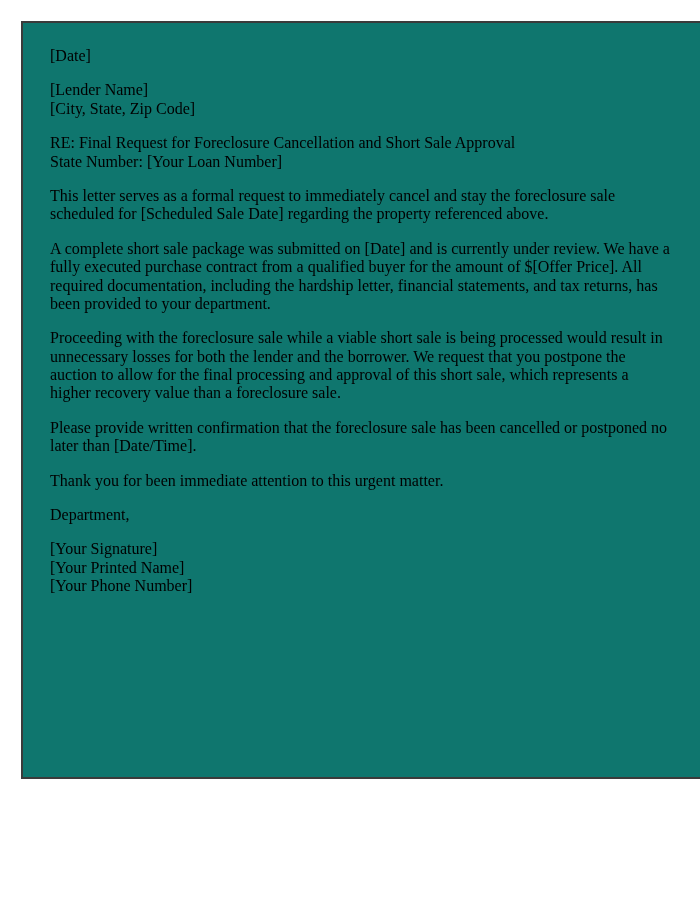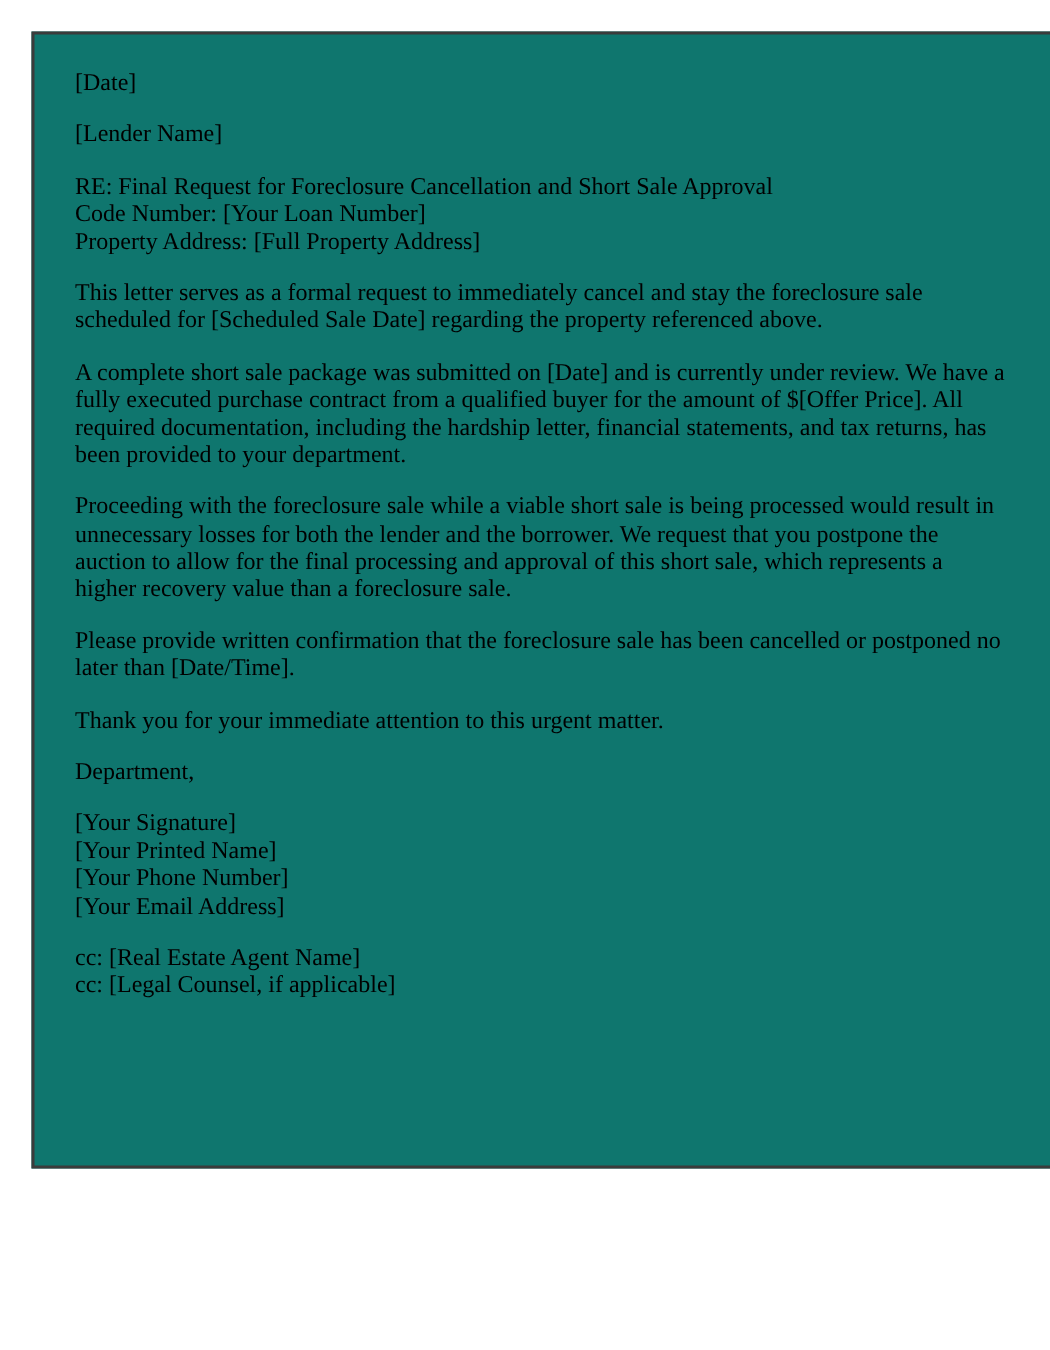--- a/index.html
+++ b/index.html
@@ -46,47 +46,42 @@
 </head>
 <body>
 
 <div class="page">
   <div class="letter-frame">
 
     <p class="para">[Date]</p>
 
     <p class="para">
       <span class="line">[Lender Name]</span>
+      <span class="line">[City, State, Zip Code]</span>
     </p>
 
     <p class="para">
       <span class="line bold">RE: Final Request for Foreclosure Cancellation and Short Sale Approval</span>
-      <span class="line"><span class="bold">Code Number:</span><span> [Your Loan Number]</span></span>
-      <span class="line"><span class="bold">Property Address:</span><span> [Full Property Address]</span></span>
+      <span class="line"><span class="bold">State Number:</span><span> [Your Loan Number]</span></span>
     </p>
 
 
     <p class="para">This letter serves as a formal request to immediately cancel and stay the foreclosure sale scheduled for [Scheduled Sale Date] regarding the property referenced above.</p>
 
     <p class="para">A complete short sale package was submitted on [Date] and is currently under review. We have a fully executed purchase contract from a qualified buyer for the amount of $[Offer Price]. All required documentation, including the hardship letter, financial statements, and tax returns, has been provided to your department.</p>
 
     <p class="para">Proceeding with the foreclosure sale while a viable short sale is being processed would result in unnecessary losses for both the lender and the borrower. We request that you postpone the auction to allow for the final processing and approval of this short sale, which represents a higher recovery value than a foreclosure sale.</p>
 
     <p class="para">Please provide written confirmation that the foreclosure sale has been cancelled or postponed no later than [Date/Time].</p>
 
-    <p class="para">Thank you for your immediate attention to this urgent matter.</p>
+    <p class="para">Thank you for been immediate attention to this urgent matter.</p>
 
     <p class="para">Department,</p>
 
     <p class="para">
       <span class="line">[Your Signature]</span>
       <span class="line">[Your Printed Name]</span>
       <span class="line">[Your Phone Number]</span>
-      <span class="line">[Your Email Address]</span>
     </p>
 
-    <p class="para">
-      <span class="line">cc: [Real Estate Agent Name]</span>
-      <span class="line">cc: [Legal Counsel, if applicable]</span>
-    </p>
 
   </div>
 </div>
 
 </body></html>

